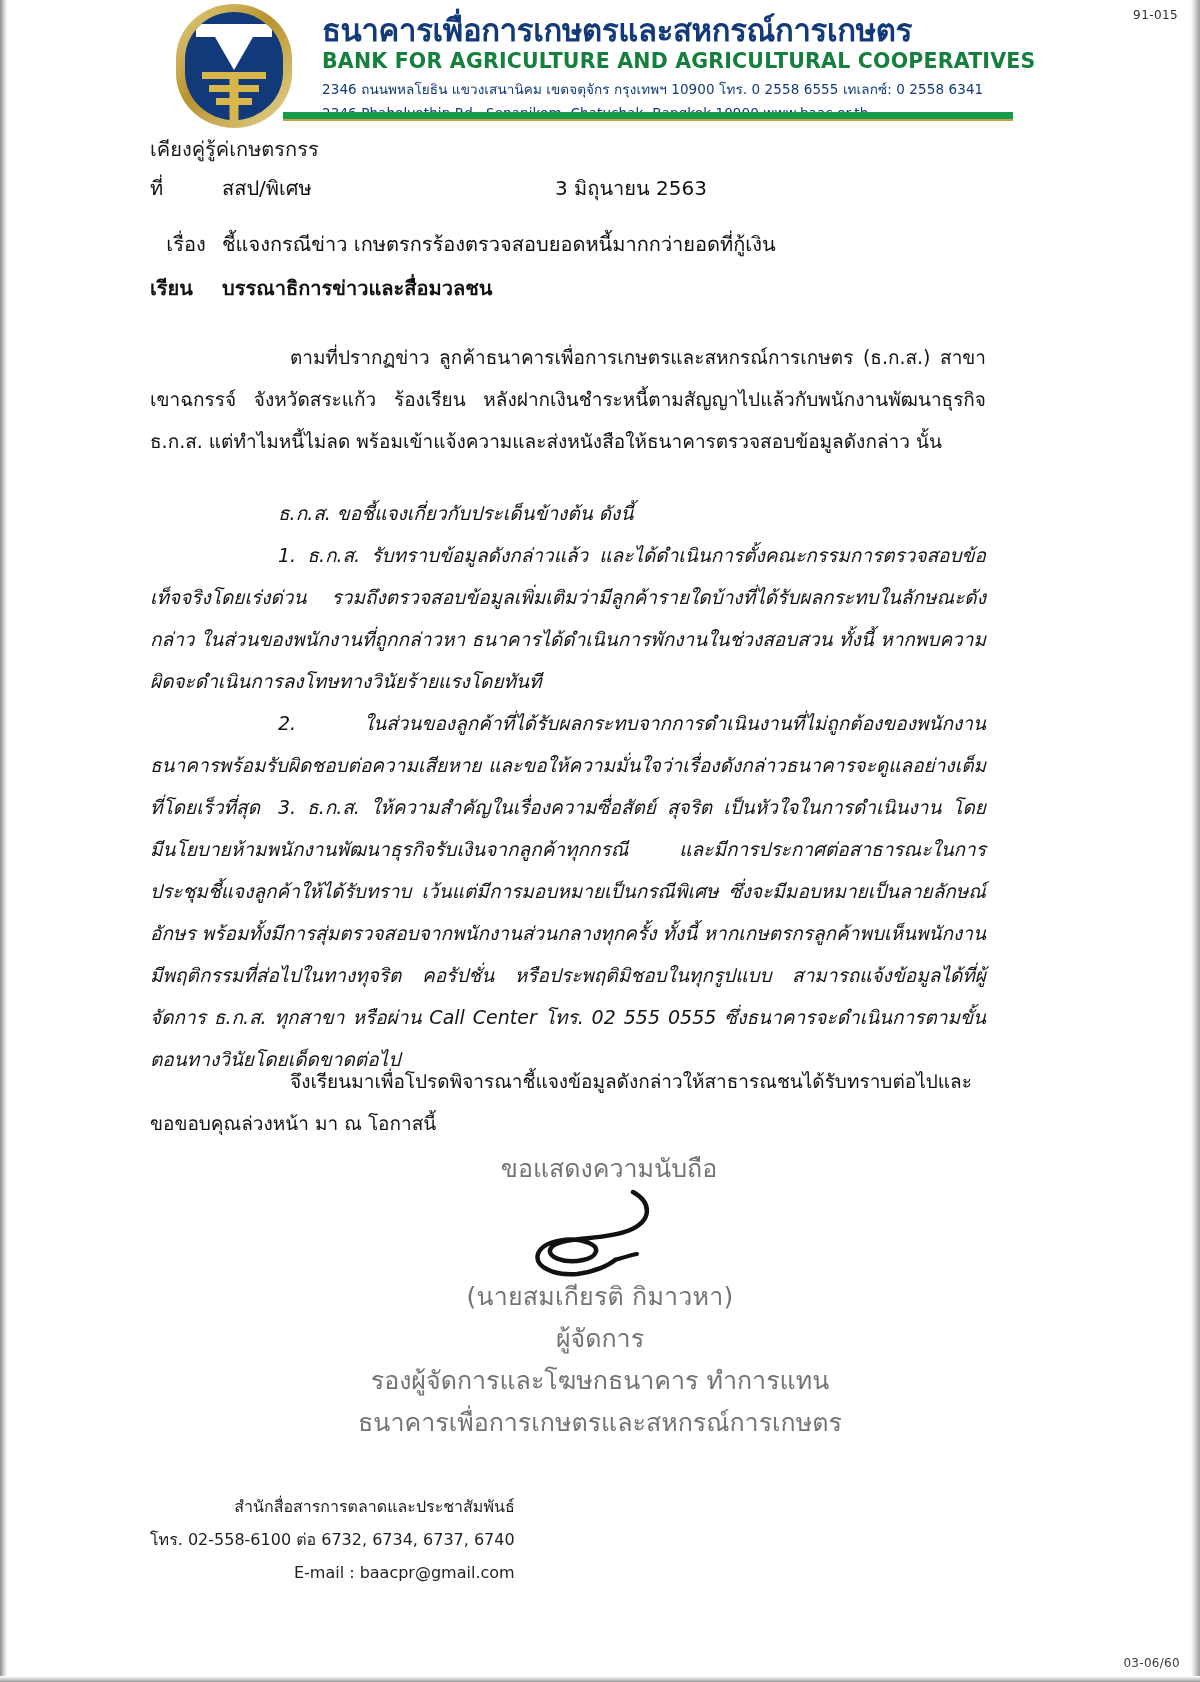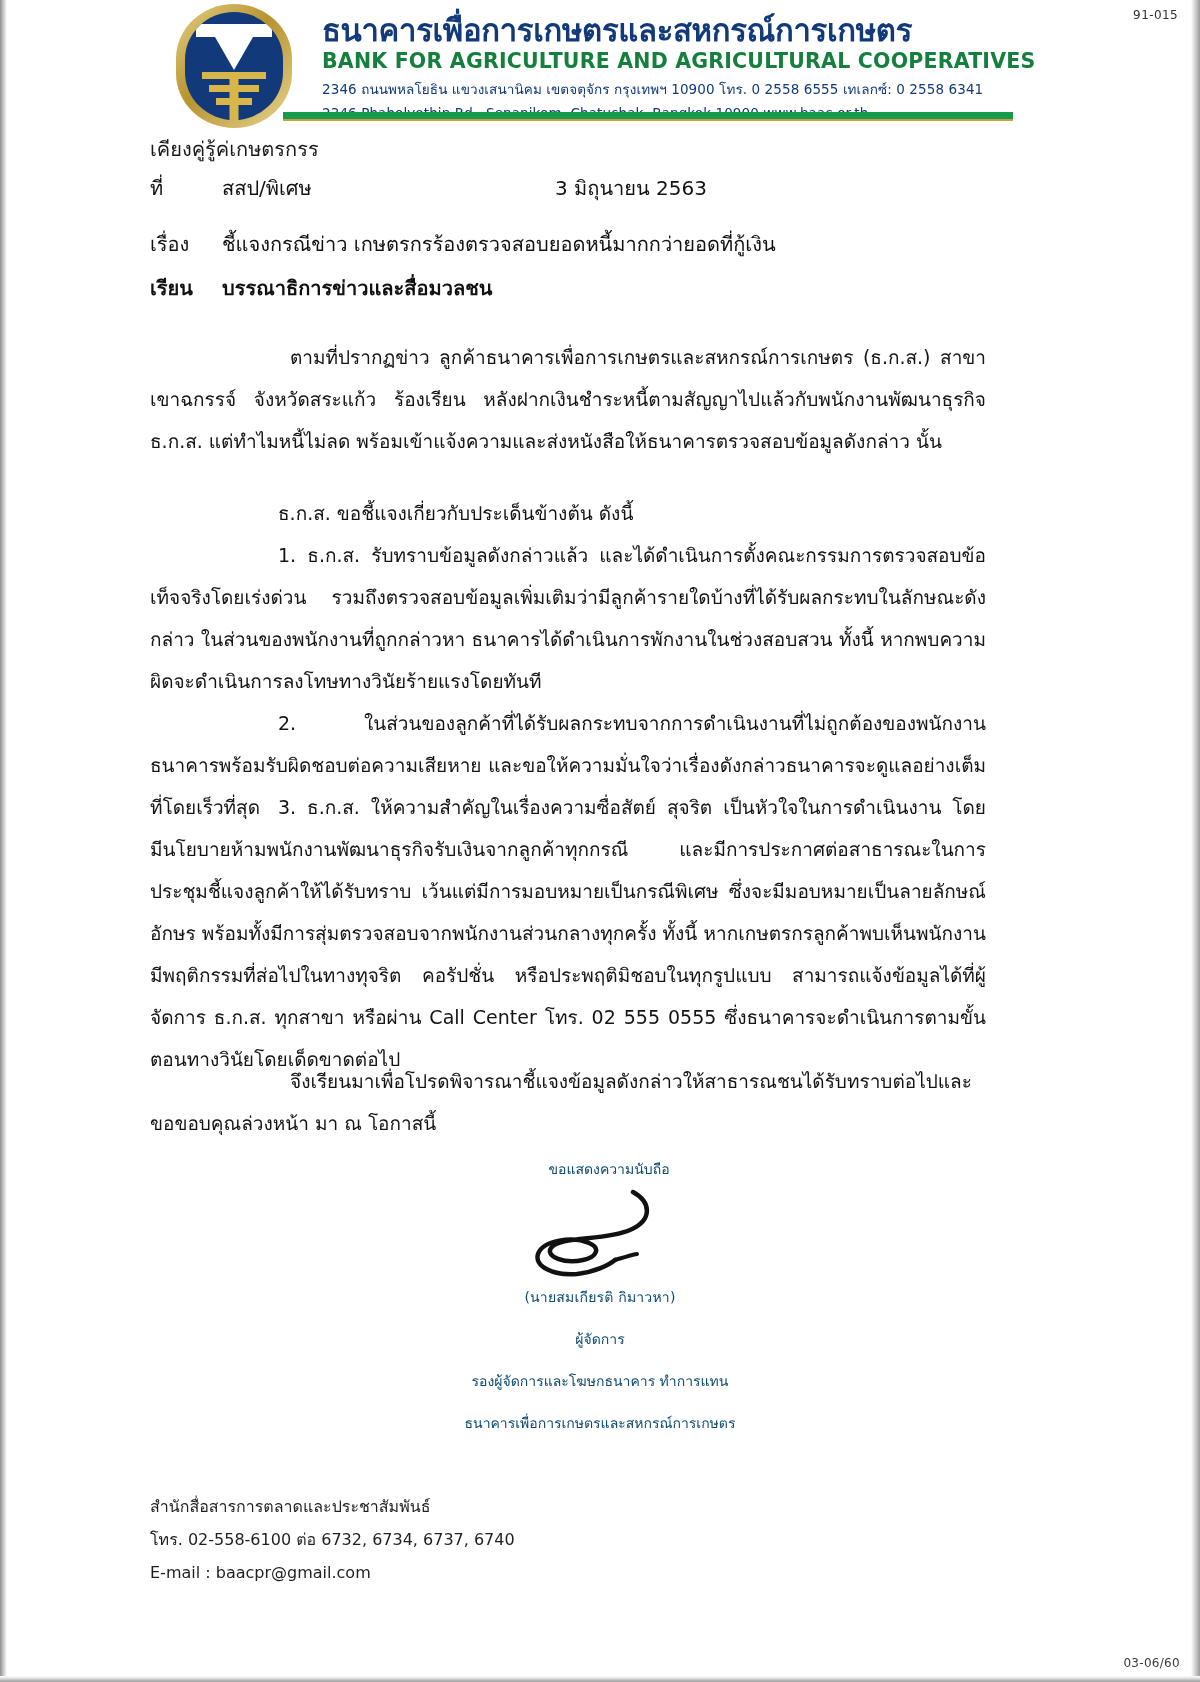--- a/index.html
+++ b/index.html
@@ -208,20 +208,21 @@
     left: 405px;
     top: 0;
     white-space: nowrap;
   }
   .subject-row {
     position: absolute;
     left: 150px;
     top: 228px;
     font-size: 20px;
     white-space: nowrap;
+    text-align: center;
   }
   .attn-row {
     position: absolute;
     left: 150px;
     top: 272px;
     font-size: 20px;
     white-space: nowrap;
     font-weight: bold;
   }
 
@@ -234,38 +235,39 @@
     line-height: 42px;
     text-align: justify;
     text-justify: inter-word;
     color: #141414;
   }
   .indent {
     text-indent: 140px;
   }
   .indent-sm {
     text-indent: 128px;
+    font-style: italic;
   }
   .p1   { top: 336px; }
   .p2   { top: 492px; }
   .p3   { top: 534px; }
   .p4   { top: 702px; }
   .p5   { top: 786px; }
   .p6   { top: 1060px; }
 
   
   .sig-block {
     position: absolute;
     left: 0;
     right: 0;
     top: 1148px;
     text-align: center;
-    font-size: 14px;
+    font-size: 25px;
     line-height: 42px;
-    color: #0c4a6e;
+    color: #737373;
   }
   .sig-regards { margin-left: 18px; }
   .sig-mark {
     position: relative;
     height: 96px;
     margin: -4px 0 -6px 0;
   }
   .sig-mark svg {
     position: absolute;
     left: 50%;
@@ -275,20 +277,21 @@
   .sig-name { letter-spacing: 0.2px; }
 
   
   .footer-contact {
     position: absolute;
     left: 150px;
     top: 1490px;
     font-size: 16px;
     line-height: 33px;
     color: #1f1f1f;
+    text-align: right;
   }
 </style>
 </head>
 <body>
 
 <div class="page">
 
   <div class="scan-edge-left"></div>
   <div class="scan-edge-right"></div>
   <div class="scan-edge-bottom"></div>

